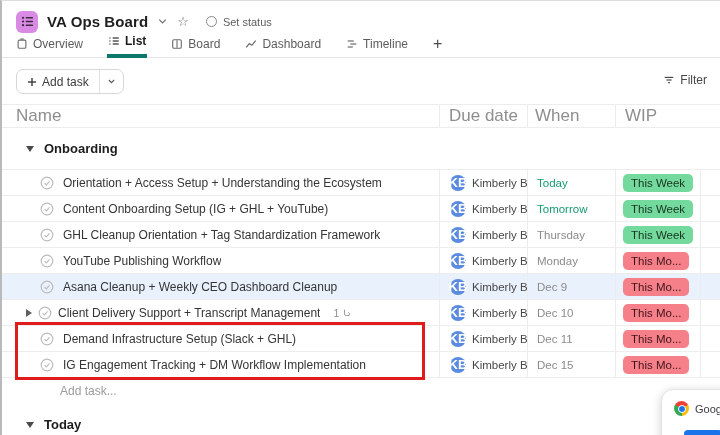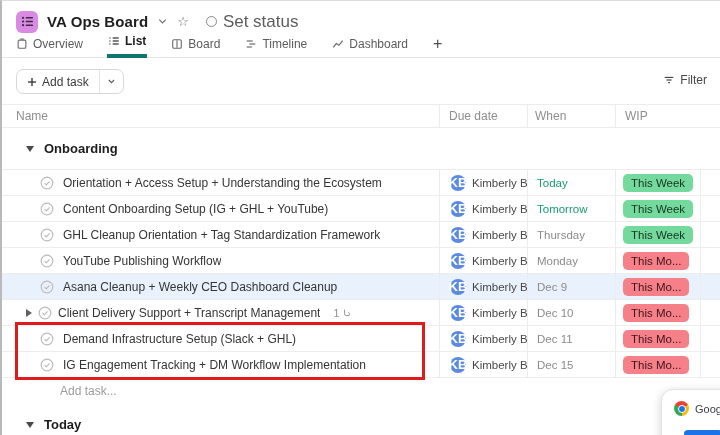--- a/index.html
+++ b/index.html
@@ -7,21 +7,21 @@
   body { font-family:"Liberation Sans", sans-serif; background:#fff; color:#333; }
   .screen { position:relative; width:720px; height:435px; overflow:hidden; background:#fff;
             border-left:2px solid #b9b9b9; border-top:1px solid #dcdcdc; }
 
   
   .hdr { display:flex; align-items:center; height:33px; padding:8px 0 0 14px; gap:9px; }
   .board-logo { width:22px; height:22px; border-radius:6px; background:var(--accent-purple);
                 display:flex; align-items:center; justify-content:center; flex:0 0 auto; }
   .hdr-title { font-size:15px; font-weight:700; color:#1e1e1e; letter-spacing:.1px; }
   .hdr-ico { color:#6f6f6f; display:flex; align-items:center; }
-  .set-status { display:flex; align-items:center; gap:6px; color:#5d5d5d; font-size:17px; margin-left:8px; }
+  .set-status { display:flex; align-items:center; gap:6px; color:#5d5d5d; font-size:11px; margin-left:8px; }
   .status-circle { width:11px; height:11px; border:1.3px solid #8a8a8a; border-radius:50%; display:inline-block; }
 
   
   .tabbar { display:flex; align-items:flex-end; gap:23px; padding:0 0 0 13px; height:24px;
             border-bottom:1px solid #e5e5e5; }
   .tab { display:flex; align-items:center; gap:5px; font-size:12px; color:#5c5c5c;
          padding:3px 1px 6px; cursor:pointer; }
   .tab svg { stroke:#6b6b6b; }
   .tab.active { color:#1d1d1d; font-weight:700; border-bottom:4px solid #0f766e; margin-bottom:-1px; }
   .tab.active svg { stroke:#2a2a2a; }
@@ -34,21 +34,21 @@
                   font-size:12px; color:#3a3a3a; cursor:pointer; }
   .add-task-main { display:flex; align-items:center; gap:5px; padding:0 10px; height:100%; }
   .add-task-caret { display:flex; align-items:center; padding:0 7px; height:100%;
                     border-left:1px solid #e2e2e2; color:#5a5a5a; }
   .filter-btn { position:absolute; right:13px; top:15px; display:flex; align-items:center; gap:5px;
                 font-size:12px; color:#474747; cursor:pointer; }
 
   
   .grid { display:grid; grid-template-columns:437px 88px 88px 85px 1fr; align-items:center; }
   .thead { height:24px; border-top:1px solid #ececec; border-bottom:1px solid #ececec;
-           font-size:12px; color:#8e8e8e; }
+           font-size:17px; color:#8e8e8e; }
   .thead .cell, .trow .cell { height:100%; display:flex; align-items:center; overflow:hidden; }
   .thead .cell + .cell, .trow .cell + .cell { border-left:1px solid #ececec; }
   .c-name  { padding-left:14px; }
   .c-assn  { padding-left:10px; }
   .c-due   { padding-left:9px; }
   .c-when  { padding-left:7px; }
 
   .group-hdr { height:41px; display:flex; align-items:center; gap:10px; padding-left:24px; }
   .group-name { font-size:13px; font-weight:700; color:#1c1c1c; }
   .caret-down { width:0; height:0; border-left:4.5px solid transparent; border-right:4.5px solid transparent;
@@ -154,34 +154,34 @@
         <svg width="12" height="12" viewBox="0 0 14 14" fill="none" stroke-width="1.3">
             <rect x="2" y="2" width="10" height="10" rx="1.5"></rect>
             <line x1="7" y1="2.5" x2="7" y2="11.5"></line>
           </svg>
       </span>
       <span>Board</span>
     </span>
     <span class="tab">
       <span class="icon">
         <svg width="12" height="12" viewBox="0 0 14 14" fill="none" stroke-width="1.4">
+            <polyline points="1.5,11 5,6.5 8,8.5 12.5,3"></polyline>
+          </svg>
+      </span>
+      <span>Dashboard</span>
+    </span>
+    <span class="tab">
+      <span class="icon">
+        <svg width="12" height="12" viewBox="0 0 14 14" fill="none" stroke-width="1.4">
             <line x1="2" y1="3.5" x2="9" y2="3.5"></line>
             <line x1="5" y1="7" x2="12" y2="7"></line>
             <line x1="2" y1="10.5" x2="8" y2="10.5"></line>
           </svg>
       </span>
       <span>Timeline</span>
-    </span>
-    <span class="tab">
-      <span class="icon">
-        <svg width="12" height="12" viewBox="0 0 14 14" fill="none" stroke-width="1.4">
-            <polyline points="1.5,11 5,6.5 8,8.5 12.5,3"></polyline>
-          </svg>
-      </span>
-      <span>Dashboard</span>
     </span>
     <span class="tab plus">+</span>
   </div>
 
   <div class="toolbar">
     <span class="add-task-btn">
       <span class="add-task-main">
         <span class="icon">
           <svg width="10" height="10" viewBox="0 0 10 10" stroke="#3a3a3a" stroke-width="1.4">
               <line x1="5" y1="1" x2="5" y2="9"></line>

